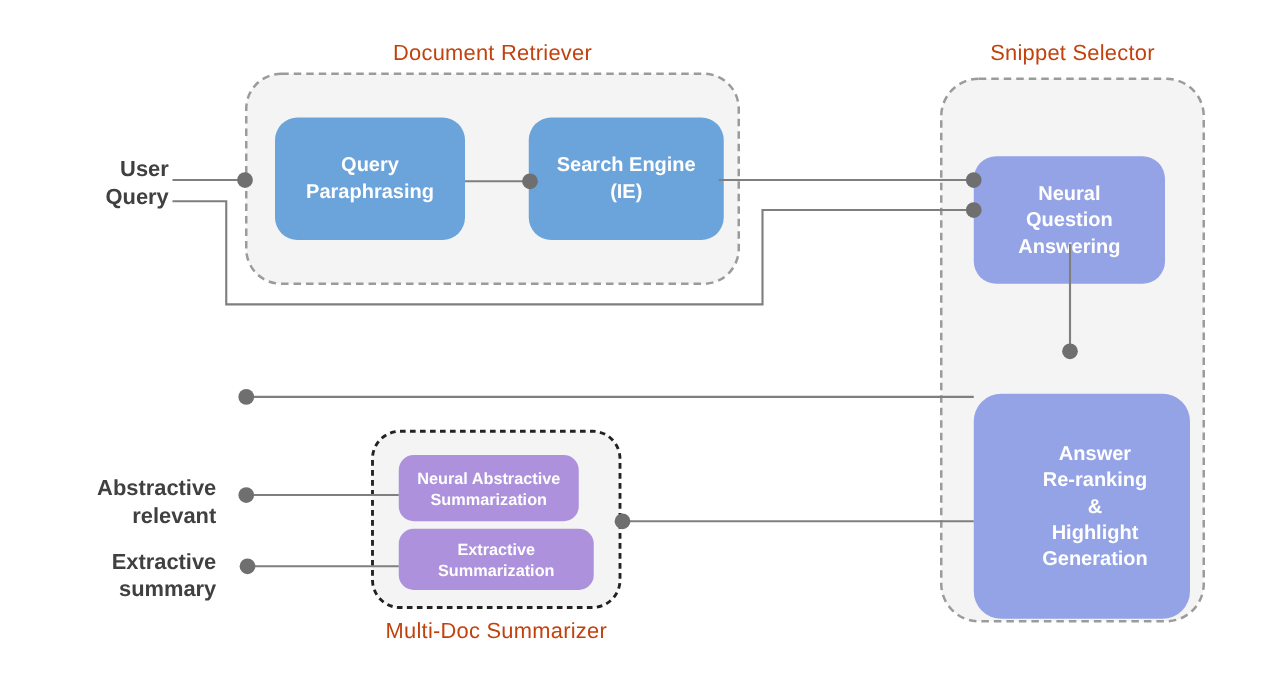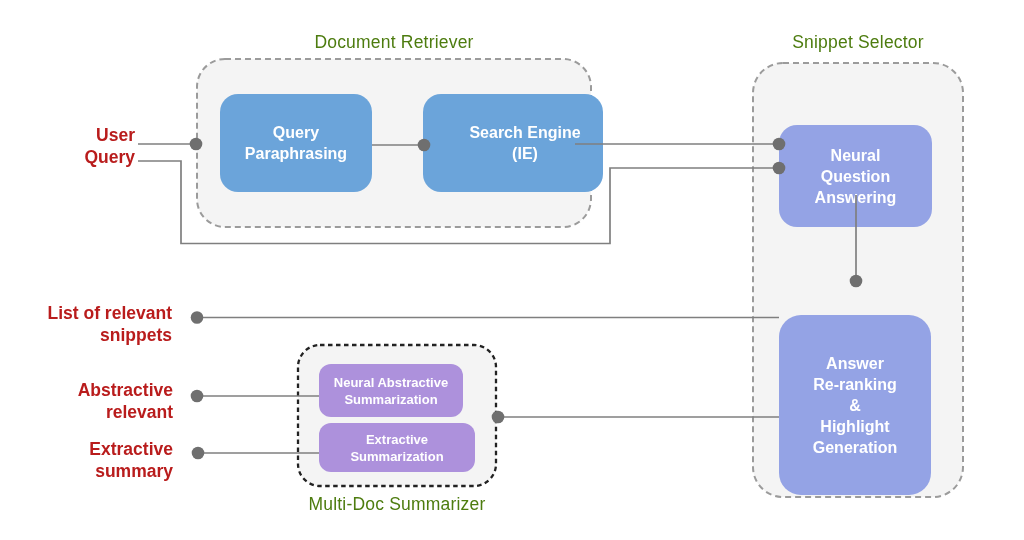--- a/index.html
+++ b/index.html
@@ -38,21 +38,21 @@
     stroke-width: 1.7;
   }
   .dot {
     fill: var(--dot);
     stroke: none;
   }
   .group-title {
     position: absolute;
     text-align: center;
     font-size: 17.5px;
-    color: #4d7c0f;
+    color: #c2410c;
     white-space: pre-line;
     letter-spacing: 0.2px;
   }
   .node {
     position: absolute;
     display: flex;
     align-items: center;
     justify-content: center;
     text-align: center;
     color: #ffffff;
@@ -67,33 +67,34 @@
   }
   .node-peri {
     background: var(--selector_box);
     border-radius: 18px;
     font-size: 16px;
     line-height: 21px;
     margin-top: 32px;
   }
   .node-peri.big {
     border-radius: 22px;
+    padding-left: 21px;
   }
   .node-purple {
     background: var(--summarizer_box);
     border-radius: 12px;
     font-size: 13px;
     line-height: 17px;
   }
   .io-label {
     position: absolute;
     text-align: right;
     font-size: 17.5px;
     font-weight: bold;
-    color: #b91c1c;
+    color: #404040;
     line-height: 22px;
     white-space: pre-line;
   }
 </style>
 </head>
 <body>
 
 <div class="canvas">
 
   <svg class="layer" width="1024" height="540">
@@ -101,39 +102,37 @@
     <rect class="group-rect" x="753" y="63" width="210" height="434" rx="30" ry="30"></rect>
     <rect class="group-rect dark" x="298" y="345" width="198" height="141" rx="22" ry="22"></rect>
   </svg>
 
   <div class="group-title" style="left:196px; top:32px; width:396px;">Document Retriever</div>
   <div class="group-title" style="left:752px; top:32px; width:212px;">Snippet Selector</div>
   <div class="group-title" style="left:297px; top:494px; width:200px;">Multi-Doc Summarizer</div>
 
   <div class="node node-blue" style="left:220px; top:94px; width:152px; height:98px;">Query
 Paraphrasing</div>
-  <div class="node node-blue" style="left:423px; top:94px; width:156px; height:98px;padding-left:24px;">Search Engine
+  <div class="node node-blue" style="left:423px; top:94px; width:156px; height:98px;">Search Engine
 (IE)</div>
   <div class="node node-peri" style="left:779px; top:93px; width:153px; height:102px;">Neural
 Question
 Answering</div>
   <div class="node node-peri big" style="left:779px; top:283px; width:152px; height:180px;">Answer
 Re-ranking
 &amp;
 Highlight
 Generation</div>
   <div class="node node-purple" style="left:319px; top:364px; width:144px; height:53px;">Neural Abstractive
 Summarization</div>
   <div class="node node-purple" style="left:319px; top:423px; width:156px; height:49px;">Extractive
 Summarization</div>
 
   <div class="io-label" style="left:25px; top:124px; width:110px;">User
 Query</div>
-  <div class="io-label" style="left:22px; top:302px; width:150px;">List of relevant
-snippets</div>
   <div class="io-label" style="left:43px; top:379px; width:130px;">Abstractive
 relevant</div>
   <div class="io-label" style="left:43px; top:438px; width:130px;">Extractive
 summary</div>
 
   <svg class="layer" width="1024" height="540">
     <polyline class="wire" points="138,144 196,144"></polyline>
     <polyline class="wire" points="372,145 424,145"></polyline>
     <polyline class="wire" points="575,144 779,144"></polyline>
     <polyline class="wire" points="138,161 181,161 181,243.5 610,243.5 610,168 779,168"></polyline>

